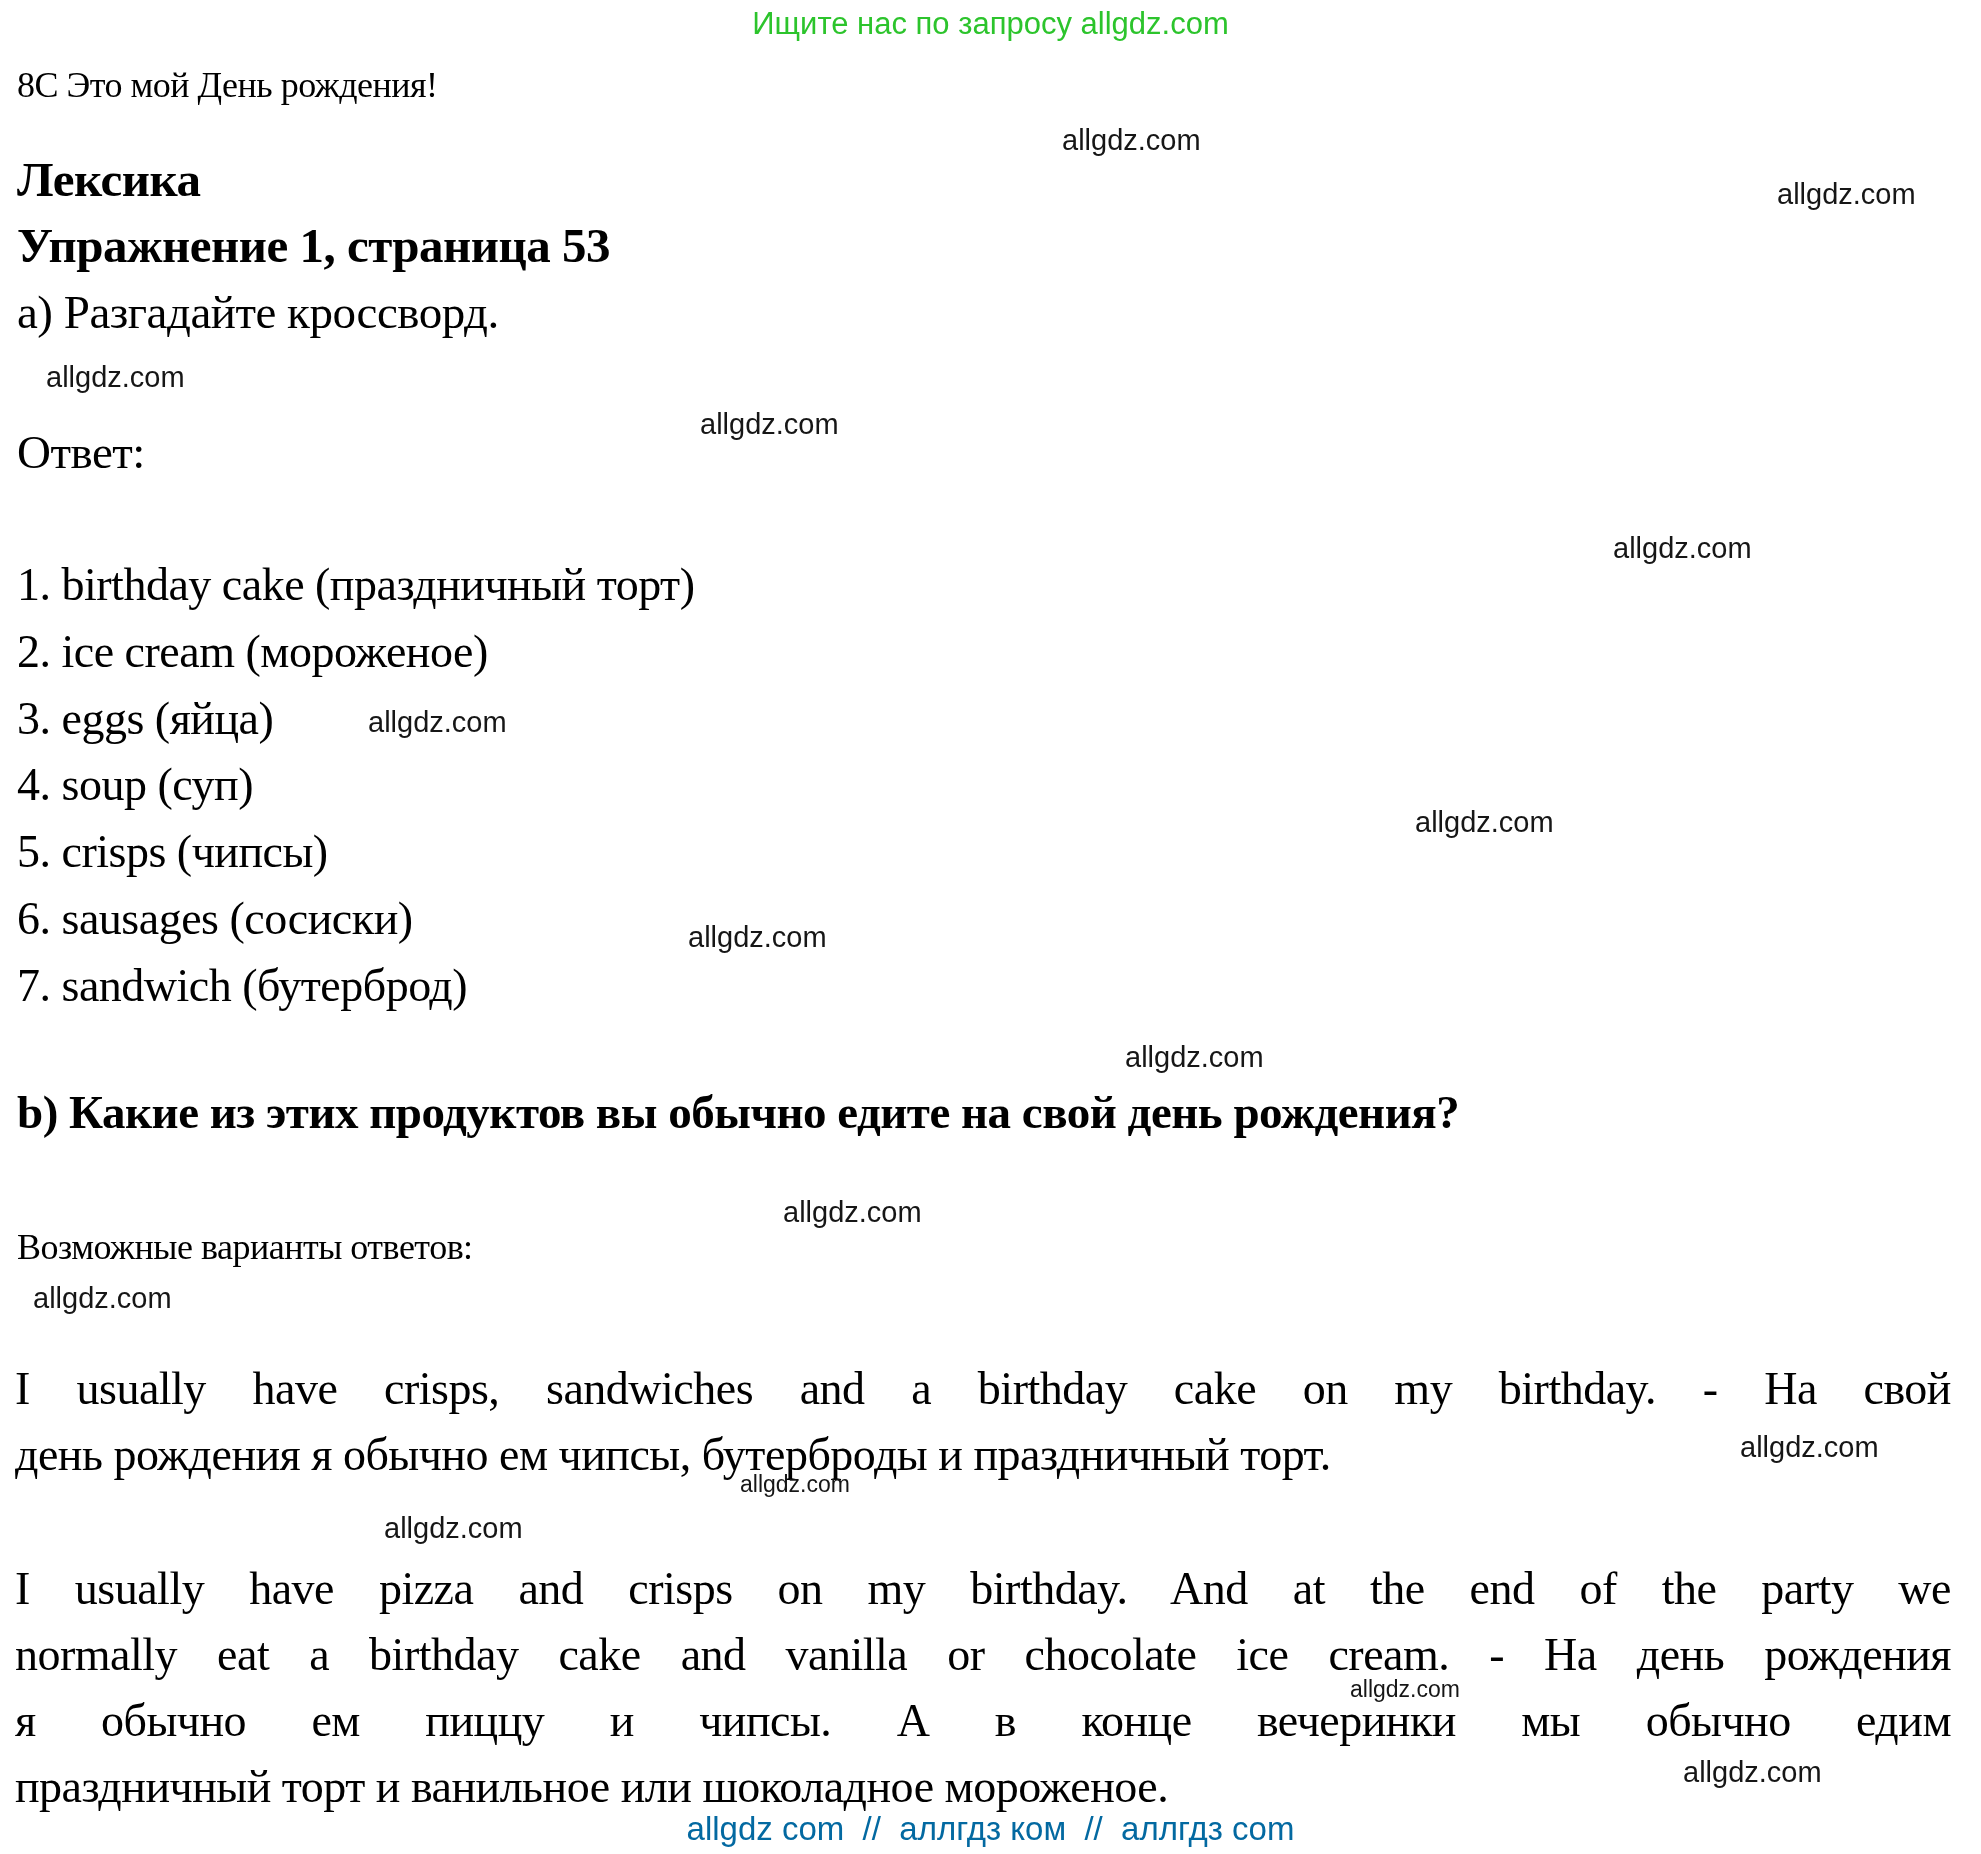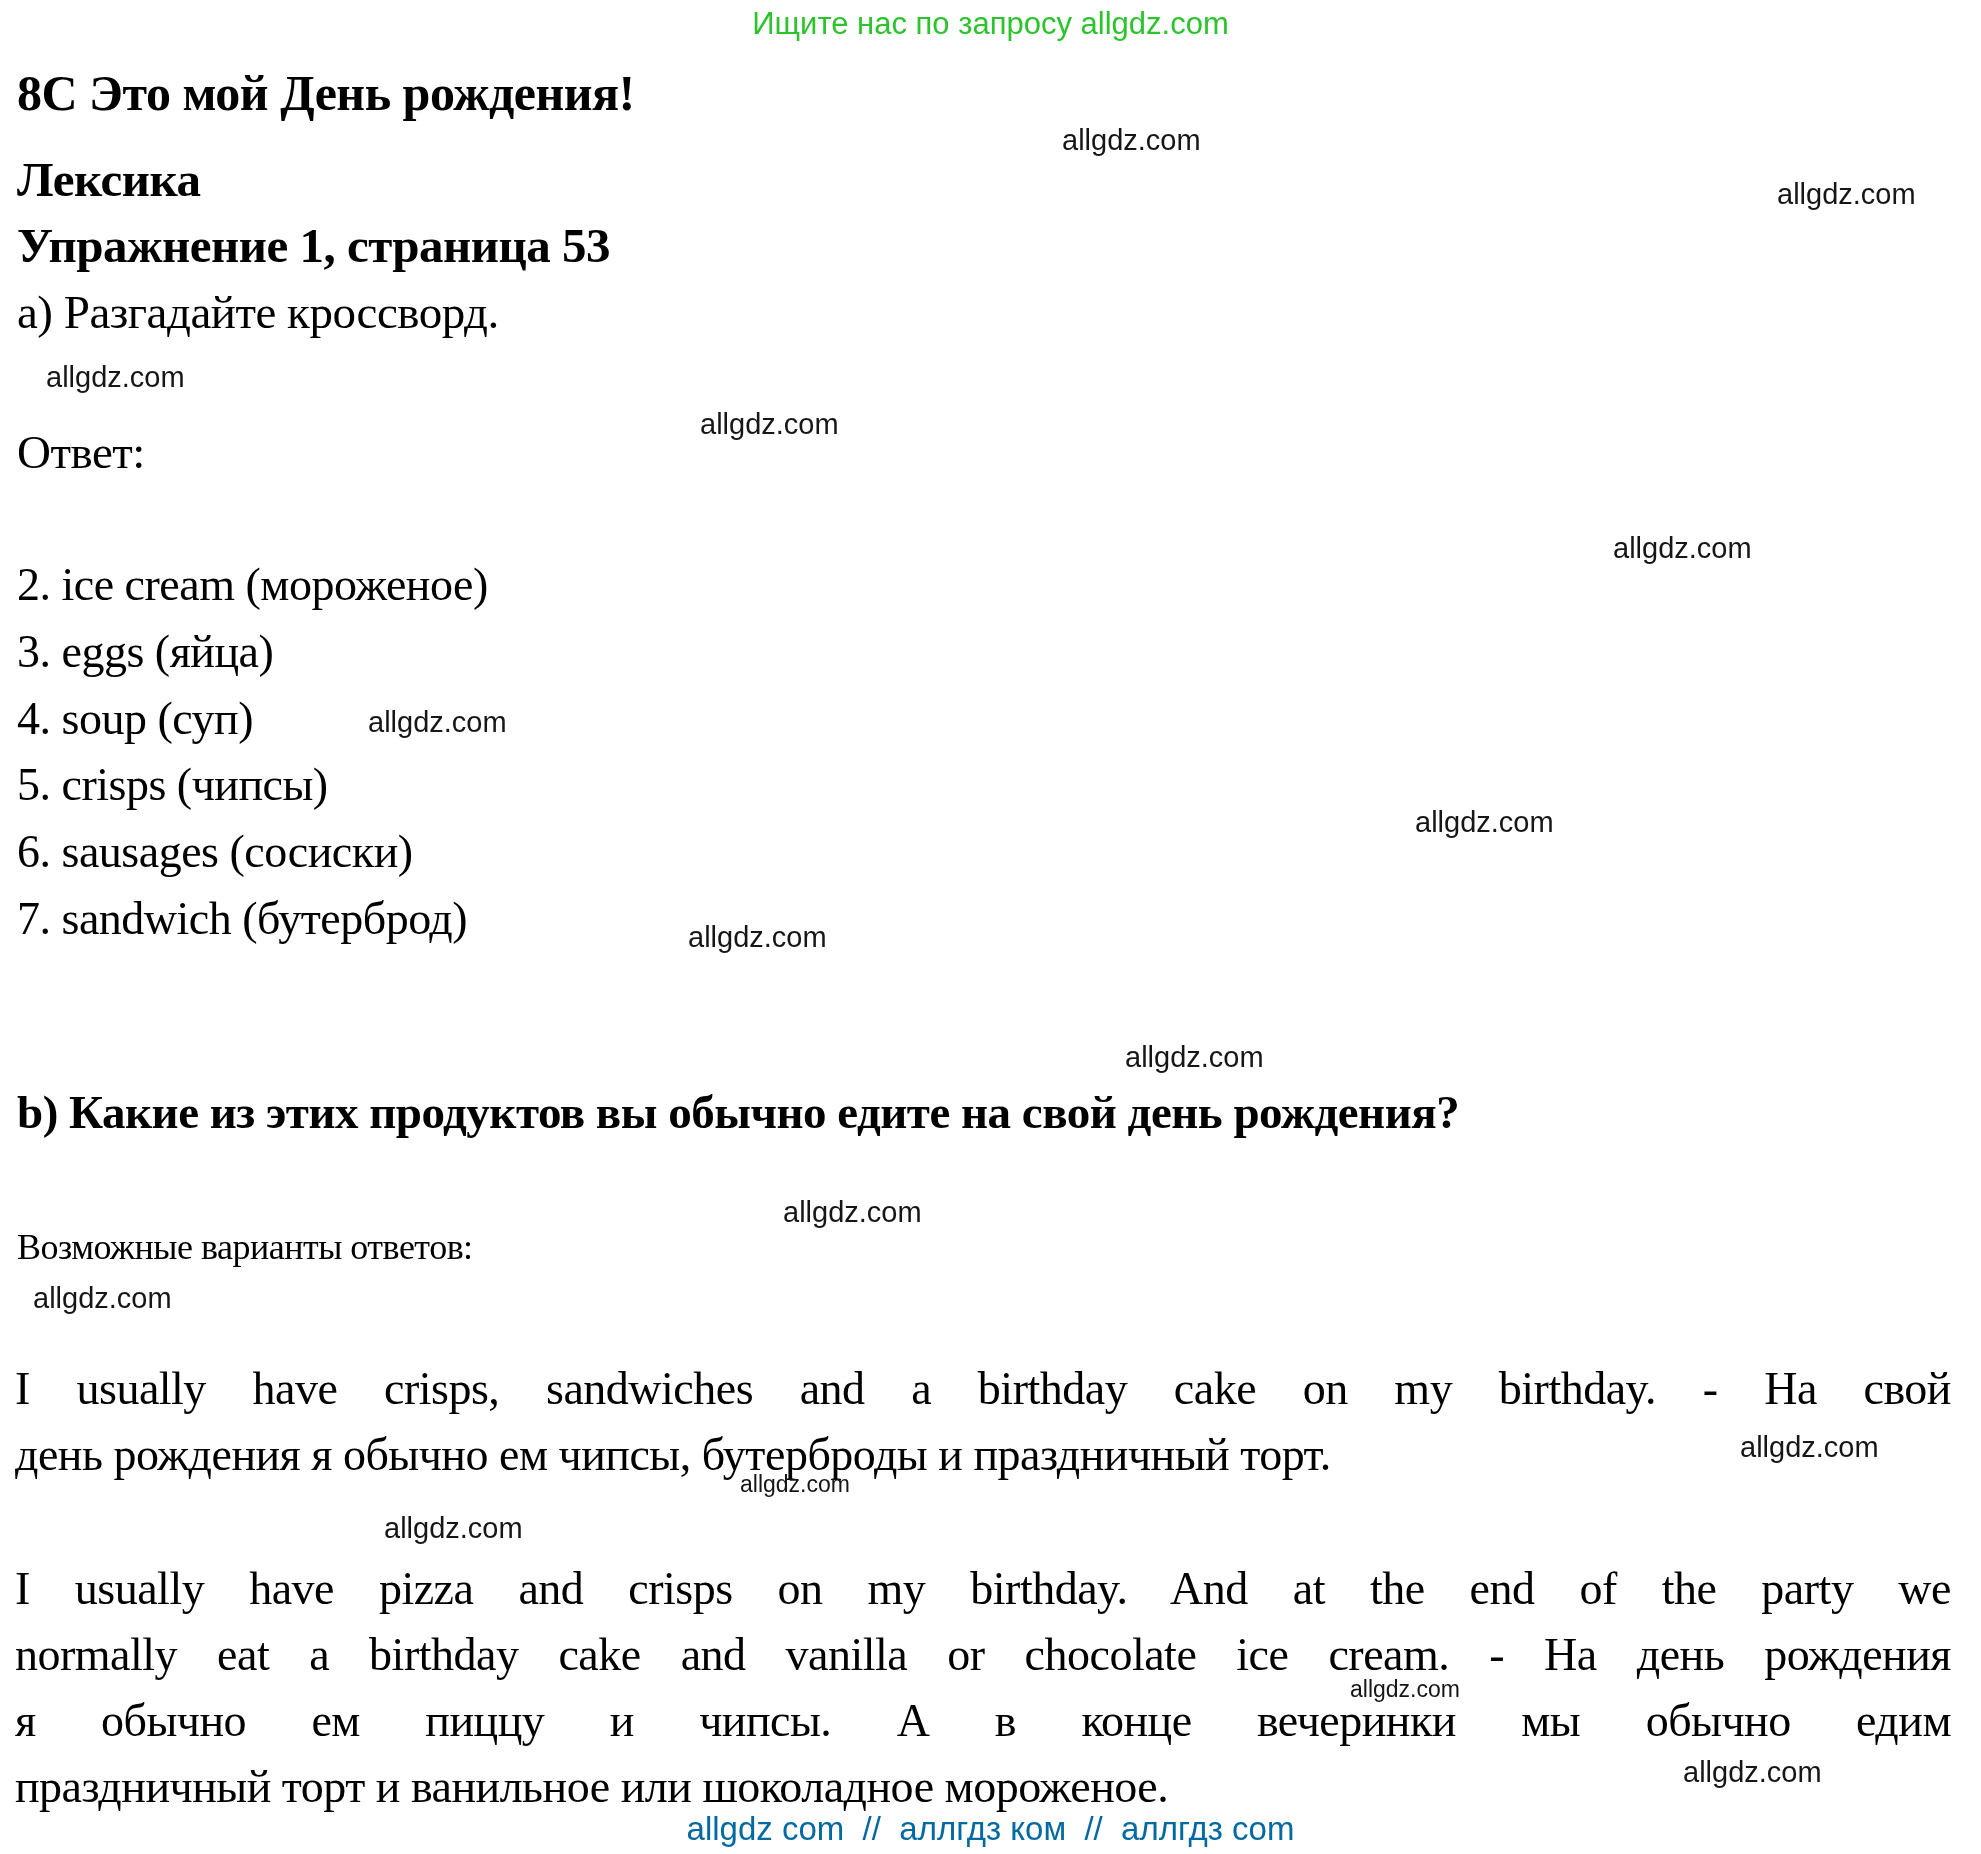--- a/index.html
+++ b/index.html
@@ -14,21 +14,21 @@
   }
   .abs { position: absolute; }
   .promo {
     position: absolute;
     top: 6px; left: 0; width: 100%;
     text-align: center;
     font-family: "Liberation Sans", "DejaVu Sans", sans-serif;
     font-size: 31px;
     color: #2cc42c;
   }
-  .h-title    { top: 64px;  left: 17px; font-size: 50px; font-weight: bold; letter-spacing: -0.5px; }
+  .h-title    { top: 64px;  left: 17px; font-size: 36px; font-weight: normal; letter-spacing: -0.5px; }
   .h-sub      { top: 151px; left: 17px; font-size: 49px; font-weight: bold; letter-spacing: -0.5px; }
   .h-ex       { top: 217px; left: 17px; font-size: 49px; font-weight: bold; letter-spacing: -0.5px; }
   .task-a     { top: 285px; left: 17px; font-size: 47px; letter-spacing: -0.5px; }
   .answer-lbl { top: 425px; left: 17px; font-size: 47px; letter-spacing: -0.5px; }
   .crossword  {
     top: 552px; left: 17px;
     font-size: 46px;
     line-height: 66.8px;
     letter-spacing: -0.5px;
   }
@@ -72,20 +72,21 @@
   <div class="promo">Ищите нас по запросу allgdz.com</div>
 
   <div class="abs h-title">8C Это мой День рождения!</div>
   <div class="abs h-sub">Лексика</div>
   <div class="abs h-ex">Упражнение 1, страница 53</div>
 
   <div class="abs task-a">а) Разгадайте кроссворд.</div>
   <div class="abs answer-lbl">Ответ:</div>
 
   <div class="abs crossword">
+    <div>1. birthday cake (праздничный торт)</div>
     <div>2. ice cream (мороженое)</div>
     <div>3. eggs (яйца)</div>
     <div>4. soup (суп)</div>
     <div>5. crisps (чипсы)</div>
     <div>6. sausages (сосиски)</div>
     <div>7. sandwich (бутерброд)</div>
   </div>
 
   <div class="abs task-b">b) Какие из этих продуктов вы обычно едите на свой день рождения?</div>
   <div class="abs possible">Возможные варианты ответов:</div>

